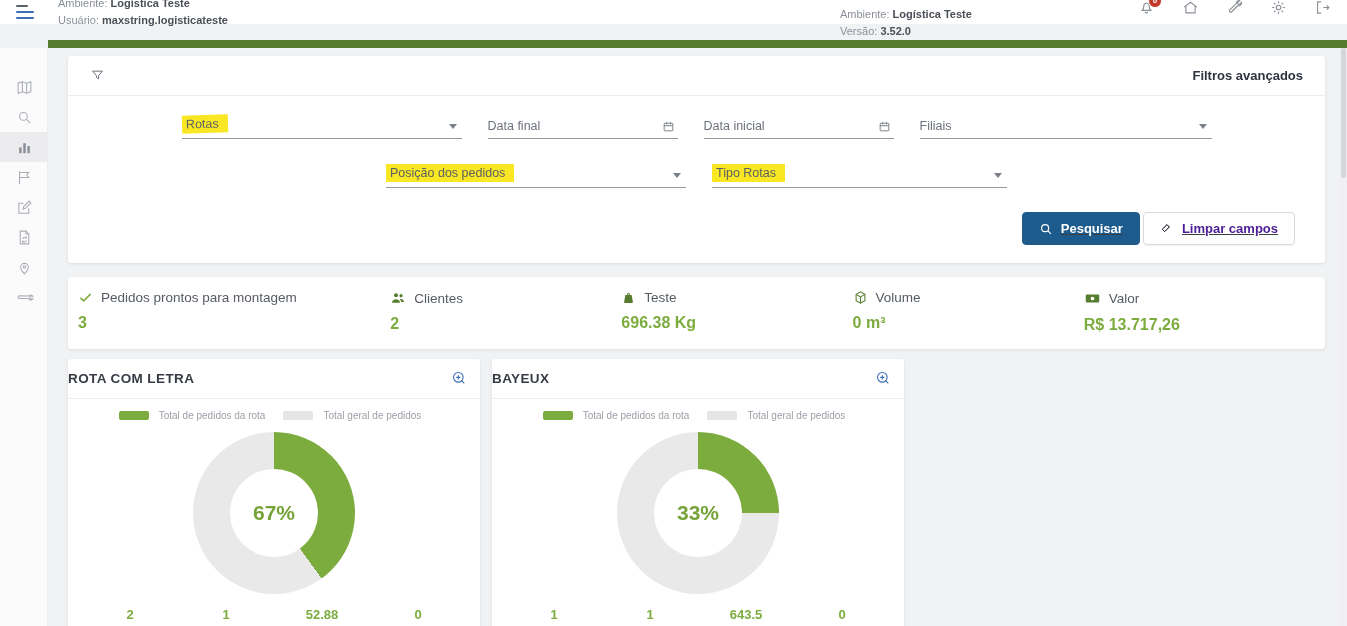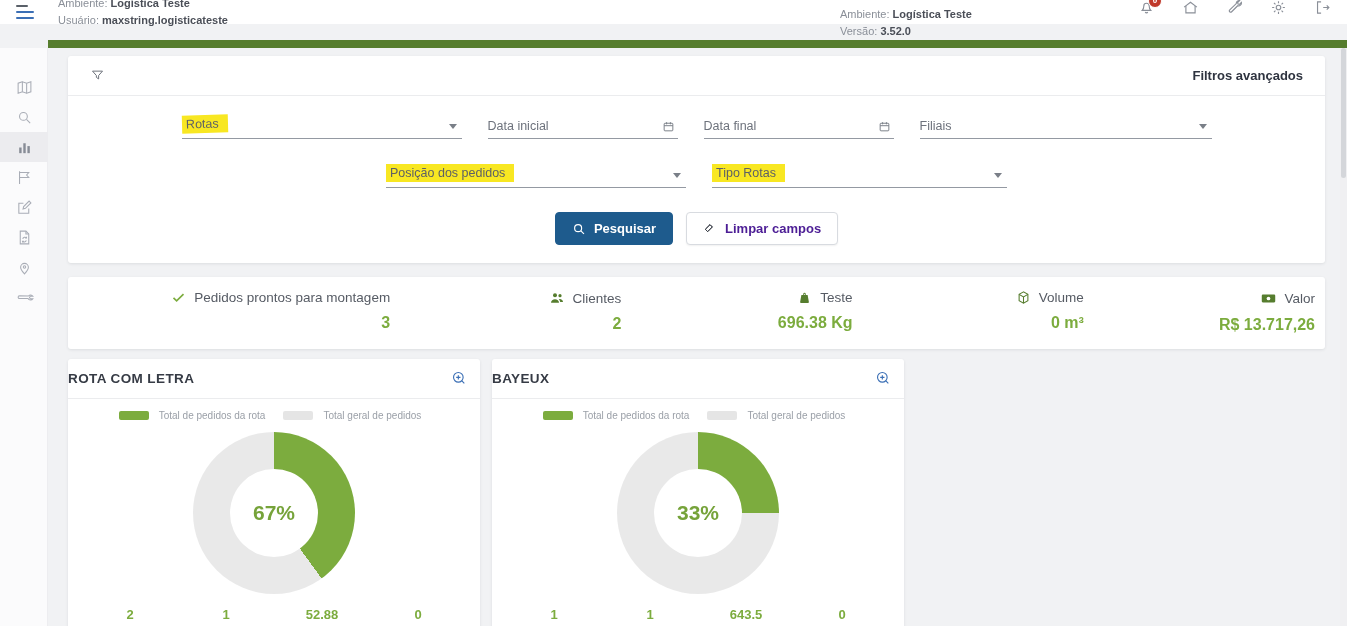--- a/index.html
+++ b/index.html
@@ -46,28 +46,28 @@
   .filter-title{ font-size:13px; font-weight:bold; color:#2f3440; }
   .filter-body{ padding:18px 30px 18px; }
   .frow{ display:flex; justify-content:center; gap:26px; margin-bottom:24px; }
   .field{ position:relative; border-bottom:1px solid #9499a2; height:25px; display:flex; align-items:flex-end; padding-bottom:5px; font-size:12.5px; color:#6d727c; cursor:pointer; }
   .w-rotas{ width:280px; } .w-data{ width:190px; } .w-filiais{ width:292px; }
   .w-pos{ width:300px; } .w-tipo{ width:295px; }
   .caret{ position:absolute; right:5px; bottom:9px; width:0; height:0; border-left:4px solid transparent; border-right:4px solid transparent; border-top:5px solid #7a7f88; }
   .cal{ position:absolute; right:3px; bottom:5px; color:#7a7f88; }
   .hl{ background:#f8e722; padding:2px 9px 2px 4px; color:#5d6066; display:inline-block; }
   .hl.tilt{ transform:rotate(-1.6deg); }
-  .btn-row{ display:flex; justify-content:center; gap:13px; }
+  .btn-row{ display:flex; justify-content:flex-end; gap:3px;text-decoration:underline; }
   .btn{ display:flex; align-items:center; gap:8px; border-radius:4px; padding:8px 16px; font-size:13px; font-weight:bold; cursor:pointer; font-family:inherit; }
   .btn-primary{ background:#1e5b8d; color:#fff; border:1px solid #1e5b8d; }
   .btn-secondary{ background:#fff; color:#4c1d95; border:1px solid #d8dbe0; box-shadow:0 1px 2px rgba(0,0,0,.06); }
 
   
   .summary{ margin-top:14px; display:flex; padding:13px 10px 15px; }
-  .sum-item{ flex:1; text-align:right; }
+  .sum-item{ flex:1; text-align:left; }
   .sum-item.wide{ flex:1.35; }
   .sum-top{ display:inline-flex; align-items:center; gap:8px; font-size:13.5px; color:#565b64; }
   .sum-top .ic{ color:#567d2e; display:flex; }
   .sum-top .ic.bright{ color:#7cac3e; }
   .sum-val{ margin-top:5px; font-size:16px; font-weight:bold; color:#7cac3e; }
 
   
   .charts{ display:flex; gap:12px; margin-top:10px; align-items:flex-start; }
   .chart-card{ width:412px; }
   .cc-head{ position:relative; height:40px; display:flex; align-items:center; border-bottom:1px solid #ebecee; }
@@ -212,30 +212,30 @@
       </div>
       <div class="filter-title">Filtros avançados</div>
     </div>
     <div class="filter-body">
       <div class="frow">
         <div class="field w-rotas">
           <span class="hl tilt">Rotas</span>
           <span class="caret"></span>
         </div>
         <div class="field w-data">
-          <span>Data inicial</span>
+          <span>Data final</span>
           <span class="cal">
             <svg width="13" height="13" viewBox="0 0 24 24" fill="none" stroke="currentColor" stroke-width="1.8">
                 <rect x="4" y="6" width="16" height="14" rx="1.5"></rect>
                 <path d="M4 10.5h16M8.5 4v4M15.5 4v4"></path>
               </svg>
           </span>
         </div>
         <div class="field w-data">
-          <span>Data final</span>
+          <span>Data inicial</span>
           <span class="cal">
             <svg width="13" height="13" viewBox="0 0 24 24" fill="none" stroke="currentColor" stroke-width="1.8">
                 <rect x="4" y="6" width="16" height="14" rx="1.5"></rect>
                 <path d="M4 10.5h16M8.5 4v4M15.5 4v4"></path>
               </svg>
           </span>
         </div>
         <div class="field w-filiais">
           <span>Filiais</span>
           <span class="caret"></span>

